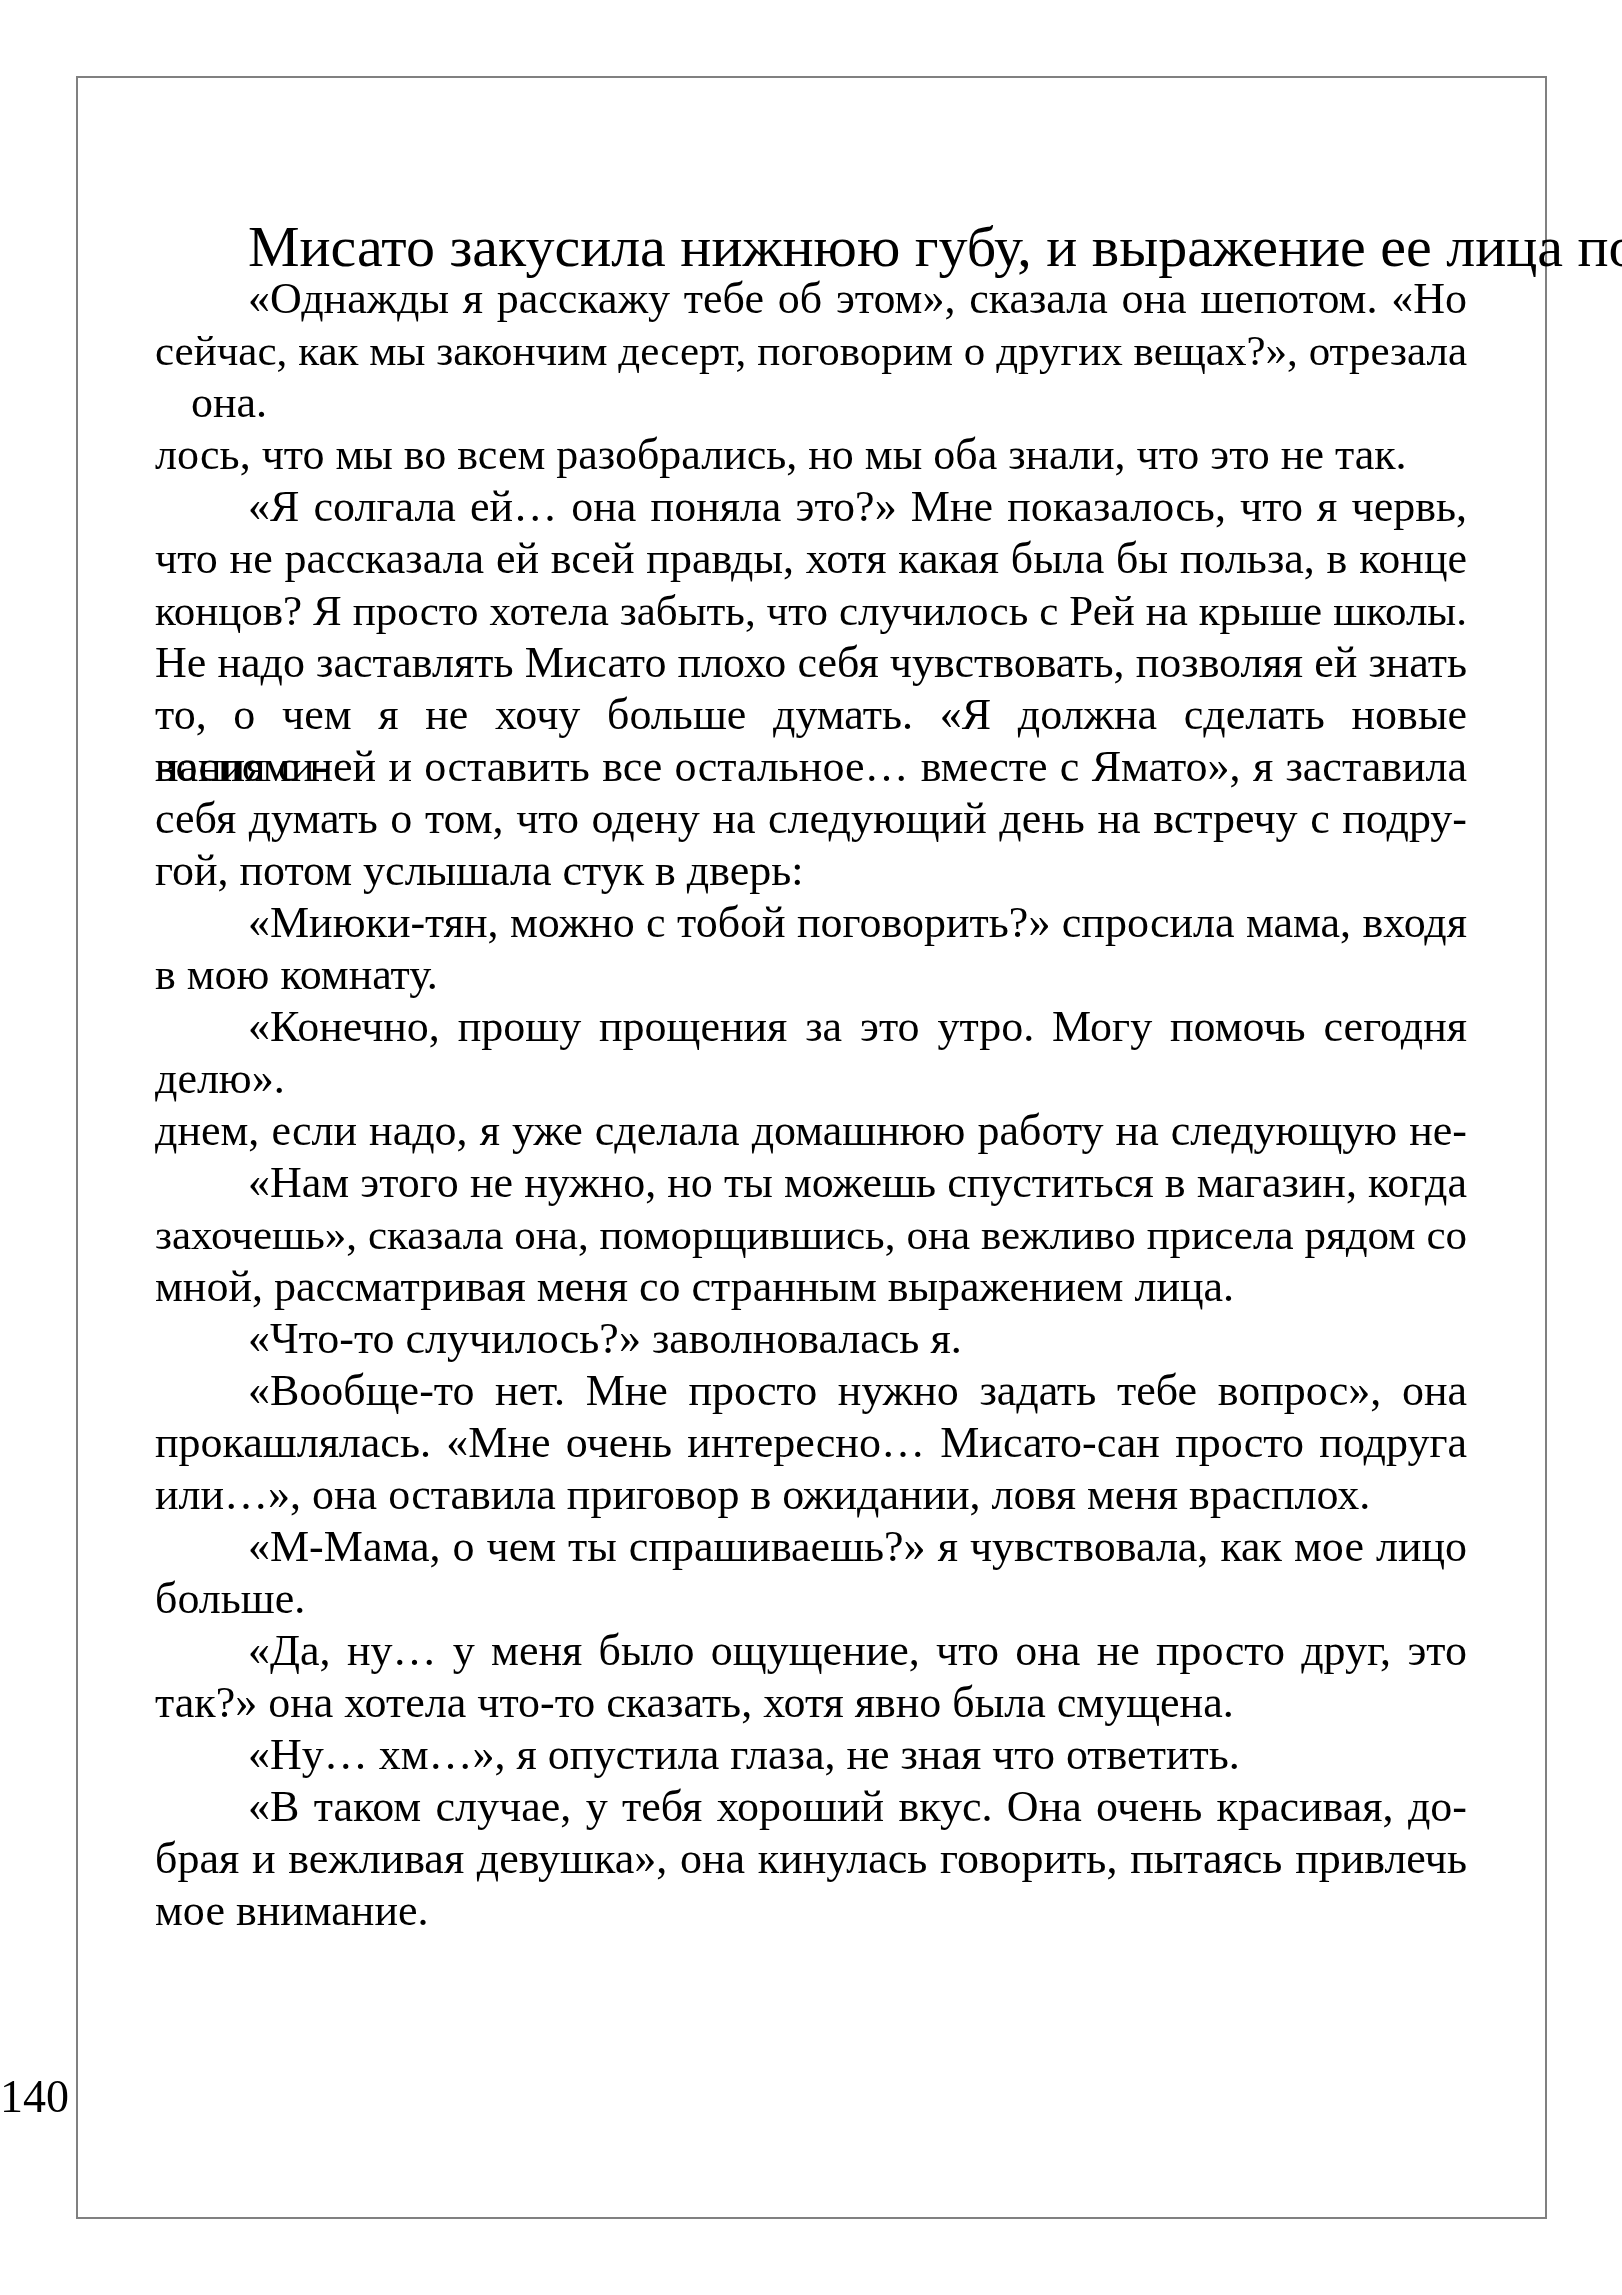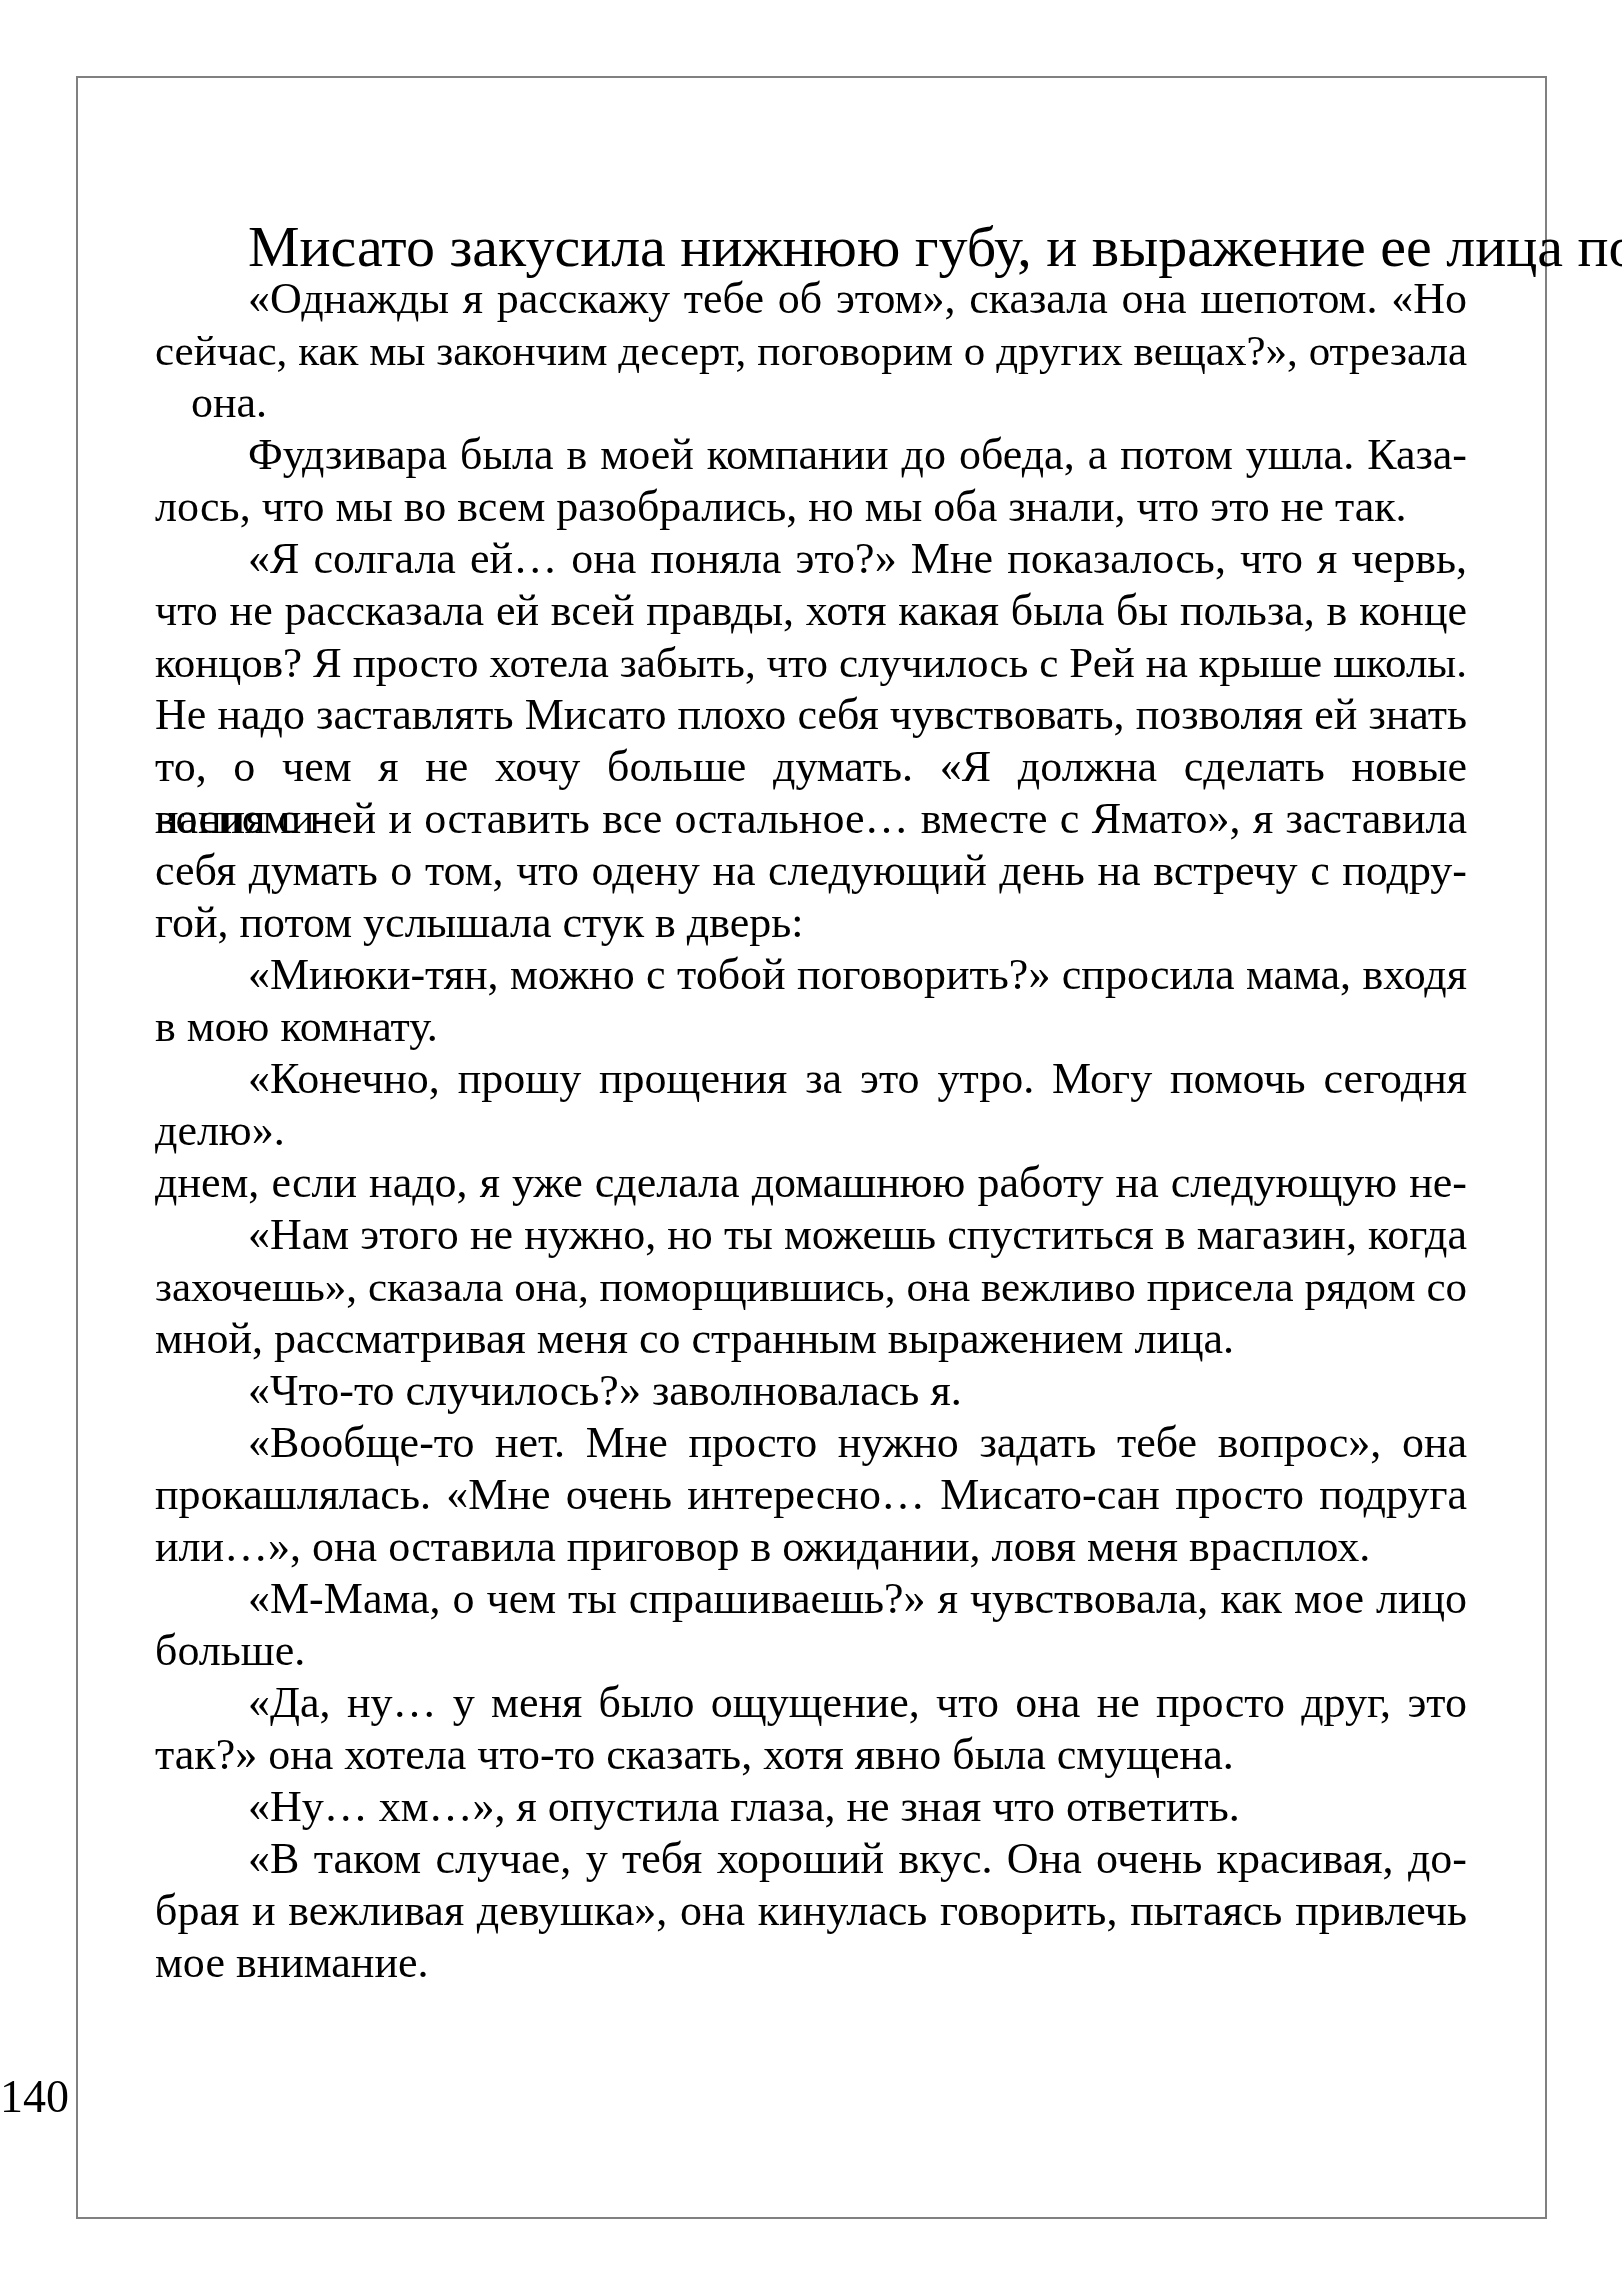--- a/index.html
+++ b/index.html
@@ -61,21 +61,20 @@
 </head>
 <body style="color: rgb(0, 0, 0);">
 
 <div class="page-frame" style="border-color: rgb(128, 128, 128);"></div>
 
 <div class="text-block" id="text-block">
     <span class="line indent last" style="white-space: nowrap; font-size: 58px;">Мисато закусила нижнюю губу, и выражение ее лица погрубело.</span>
     <span class="line indent" style="white-space: normal; text-align: justify; text-align-last: justify;">«Однажды я расскажу тебе об этом», сказала она шепотом. «Но</span>
     <span class="line" style="white-space: normal; font-size: 43px; text-align: justify; text-align-last: justify;">сейчас, как мы закончим десерт, поговорим о других вещах?», отрезала</span>
     <span class="line last" style="white-space: nowrap; margin-left: 36px;">она.</span>
-    <span class="line indent" style="white-space: normal; text-align: justify; text-align-last: justify;">Фудзивара была в моей компании до обеда, а потом ушла. Каза-</span>
     <span class="line last" style="white-space: nowrap;">лось, что мы во всем разобрались, но мы оба знали, что это не так.</span>
     <span class="line indent" style="white-space: normal; text-align: justify; text-align-last: justify;">«Я солгала ей… она поняла это?» Мне показалось, что я червь,</span>
     <span class="line" style="white-space: normal; text-align: justify; text-align-last: justify;">что не рассказала ей всей правды, хотя какая была бы польза, в конце</span>
     <span class="line" style="white-space: normal; font-size: 43px; text-align: justify; text-align-last: justify;">концов? Я просто хотела забыть, что случилось с Рей на крыше школы.</span>
     <span class="line" style="white-space: normal; font-size: 44px; text-align: justify; text-align-last: justify;">Не надо заставлять Мисато плохо себя чувствовать, позволяя ей знать</span>
     <span class="line" style="white-space: normal; font-size: 44px; text-align: justify; text-align-last: justify;">то, о чем я не хочу больше думать. «Я должна сделать новые воспоми-</span>
     <span class="line" style="white-space: normal; text-align: justify; text-align-last: justify;">нания с ней и оставить все остальное… вместе с Ямато», я заставила</span>
     <span class="line" style="white-space: normal; text-align: justify; text-align-last: justify;">себя думать о том, что одену на следующий день на встречу с подру-</span>
     <span class="line last" style="white-space: nowrap;">гой, потом услышала стук в дверь:</span>
     <span class="line indent" style="white-space: normal; font-size: 44px; text-align: justify; text-align-last: justify;">«Миюки-тян, можно с тобой поговорить?» спросила мама, входя</span>

